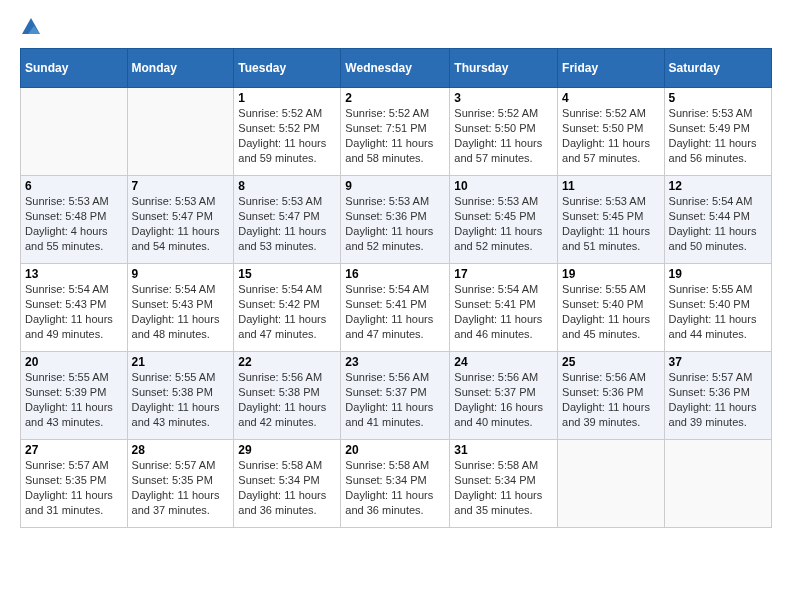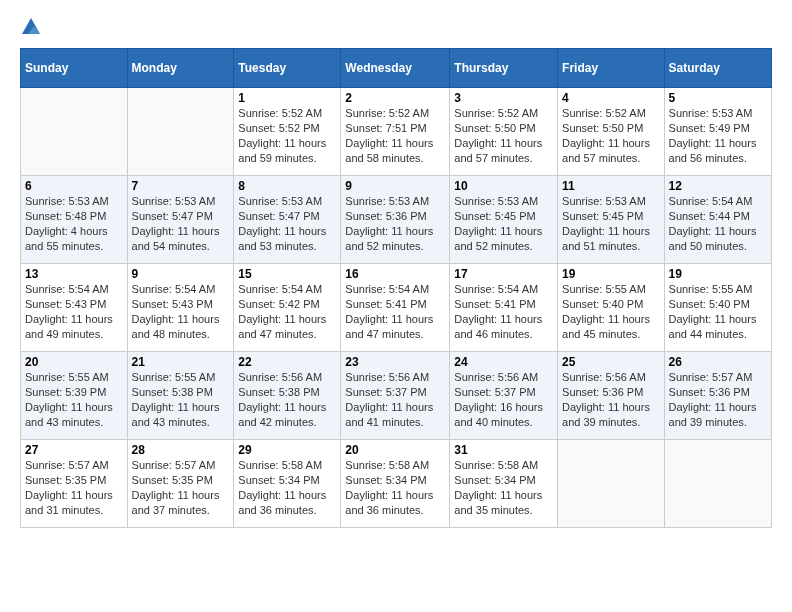--- a/index.html
+++ b/index.html
@@ -240,21 +240,21 @@
           </td>
           <td>
             <span class="day-number">24</span>
             <div class="day-detail"><span>Sunrise: 5:56 AM</span><br><span>Sunset: 5:37 PM</span><br><span>Daylight: 16 hours and 40 minutes.</span></div>
           </td>
           <td>
             <span class="day-number">25</span>
             <div class="day-detail"><span>Sunrise: 5:56 AM</span><br><span>Sunset: 5:36 PM</span><br><span>Daylight: 11 hours and 39 minutes.</span></div>
           </td>
           <td>
-            <span class="day-number">26</span>
+            <span class="day-number">37</span>
             <div class="day-detail"><span>Sunrise: 5:57 AM</span><br><span>Sunset: 5:36 PM</span><br><span>Daylight: 11 hours and 39 minutes.</span></div>
           </td>
         </tr>
         <tr>
           <td>
             <span class="day-number">27</span>
             <div class="day-detail"><span>Sunrise: 5:57 AM</span><br><span>Sunset: 5:35 PM</span><br><span>Daylight: 11 hours and 31 minutes.</span></div>
           </td>
           <td>
             <span class="day-number">28</span>

